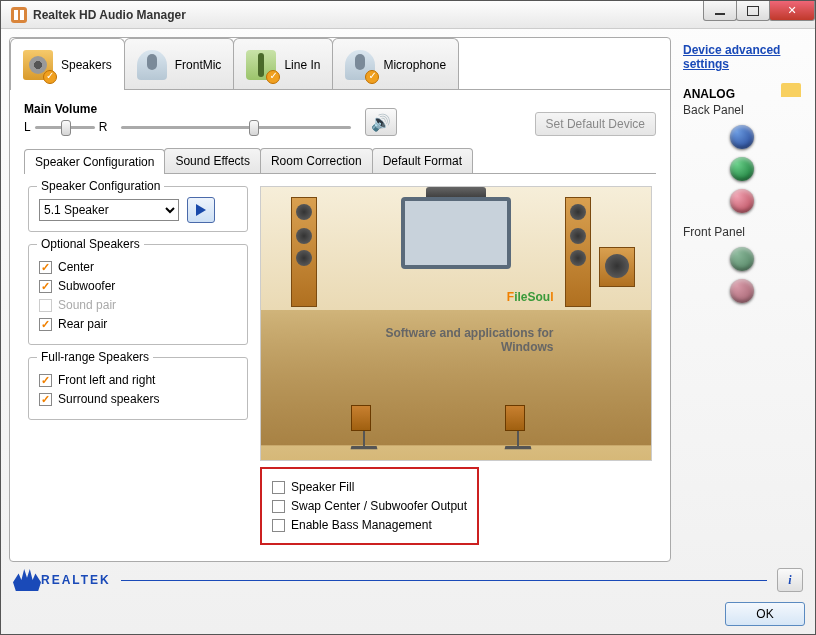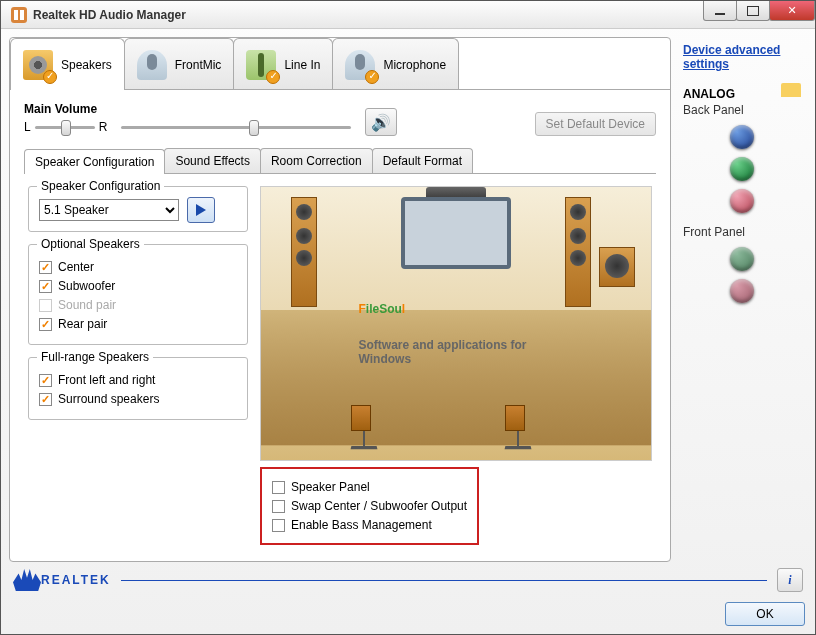--- a/index.html
+++ b/index.html
@@ -63,21 +63,21 @@
 .tv{position:absolute;left:50%;top:10px;transform:translateX(-50%);width:110px;height:72px;background:#c8d2db;border:4px solid #5a6a7a;border-radius:4px;}
 .spk{position:absolute;width:26px;background:linear-gradient(#d9a050,#b07020);border:1px solid #7a4a10;}
 .spk.tall{height:110px;}
 .spk.med{height:40px;width:36px;}
 .spk .cone{width:16px;height:16px;border-radius:50%;background:radial-gradient(#333,#666);margin:6px auto;}
 .spk.tall .cone:nth-child(2){margin-top:8px;}
 .centerbar{position:absolute;left:50%;top:0;transform:translateX(-50%);width:60px;height:14px;background:linear-gradient(#666,#333);border-radius:3px;}
 .standsp{position:absolute;width:20px;height:26px;background:linear-gradient(#c88030,#a06010);border:1px solid #6a3a00;}
 .stand{width:2px;height:42px;background:#555;margin:0 auto;}
 .standbase{width:26px;height:5px;background:#555;margin:-2px auto 0;transform:perspective(60px) rotateX(50deg);}
-.watermark{position:absolute;left:50%;top:104px;transform:translateX(-50%);text-align:left;font-family:Arial;font-weight:bold;pointer-events:none;}
+.watermark{position:absolute;left:50%;top:92px;transform:translateX(-50%);text-align:right;font-family:Arial;font-weight:bold;pointer-events:none;}
 .watermark .fs{font-size:24px;}.watermark .f{color:#f08000;}.watermark .i{color:#3a9a3a;}.watermark .rest{color:#3a9a3a;}
 .watermark .sub{font-size:12px;color:#666;font-weight:bold;margin-top:19px;}
 .redbox{border:2px solid #cc2020;padding:6px 10px;margin-top:6px;width:fit-content;align-self:flex-start;}
 .sidepanel{width:130px;padding:6px 6px 0 6px;}
 .advlink{color:#1a4ab8;text-decoration:underline;font-weight:bold;display:block;margin-bottom:12px;font-size:12px;}
 .folder{float:right;width:20px;height:14px;background:#f8d060;border-radius:2px 2px 0 0;position:relative;margin-bottom:6px;}
 .sect{font-weight:bold;margin:4px 0 2px 0;}
 .sectsub{color:#333;margin-bottom:8px;}
 .jack{width:24px;height:24px;border-radius:50%;margin:8px auto;box-shadow:0 1px 3px rgba(0,0,0,0.6),inset 0 2px 4px rgba(255,255,255,0.5),inset 0 -2px 4px rgba(0,0,0,0.4);}
 .jack.blue{background:radial-gradient(circle at 30% 30%,#6a9ae0,#1a3a8a);}
@@ -236,21 +236,21 @@
                   <div class="standbase"></div>
                 </div>
               <div class="watermark">
                 <div class="fs"><span class="f">F</span><span class="i">i</span><span class="rest">leSou</span><span class="f">l</span></div>
                 <div class="sub">Software and applications for Windows</div>
               </div>
             </div>
             <div class="redbox">
               <div class="chkline">
                   <span class="chk"></span>
-                  <span>Speaker Panel</span>
+                  <span>Speaker Fill</span>
                 </div>
               <div class="chkline">
                   <span class="chk"></span>
                   <span>Swap Center / Subwoofer Output</span>
                 </div>
               <div class="chkline">
                   <span class="chk"></span>
                   <span>Enable Bass Management</span>
                 </div>
             </div>

